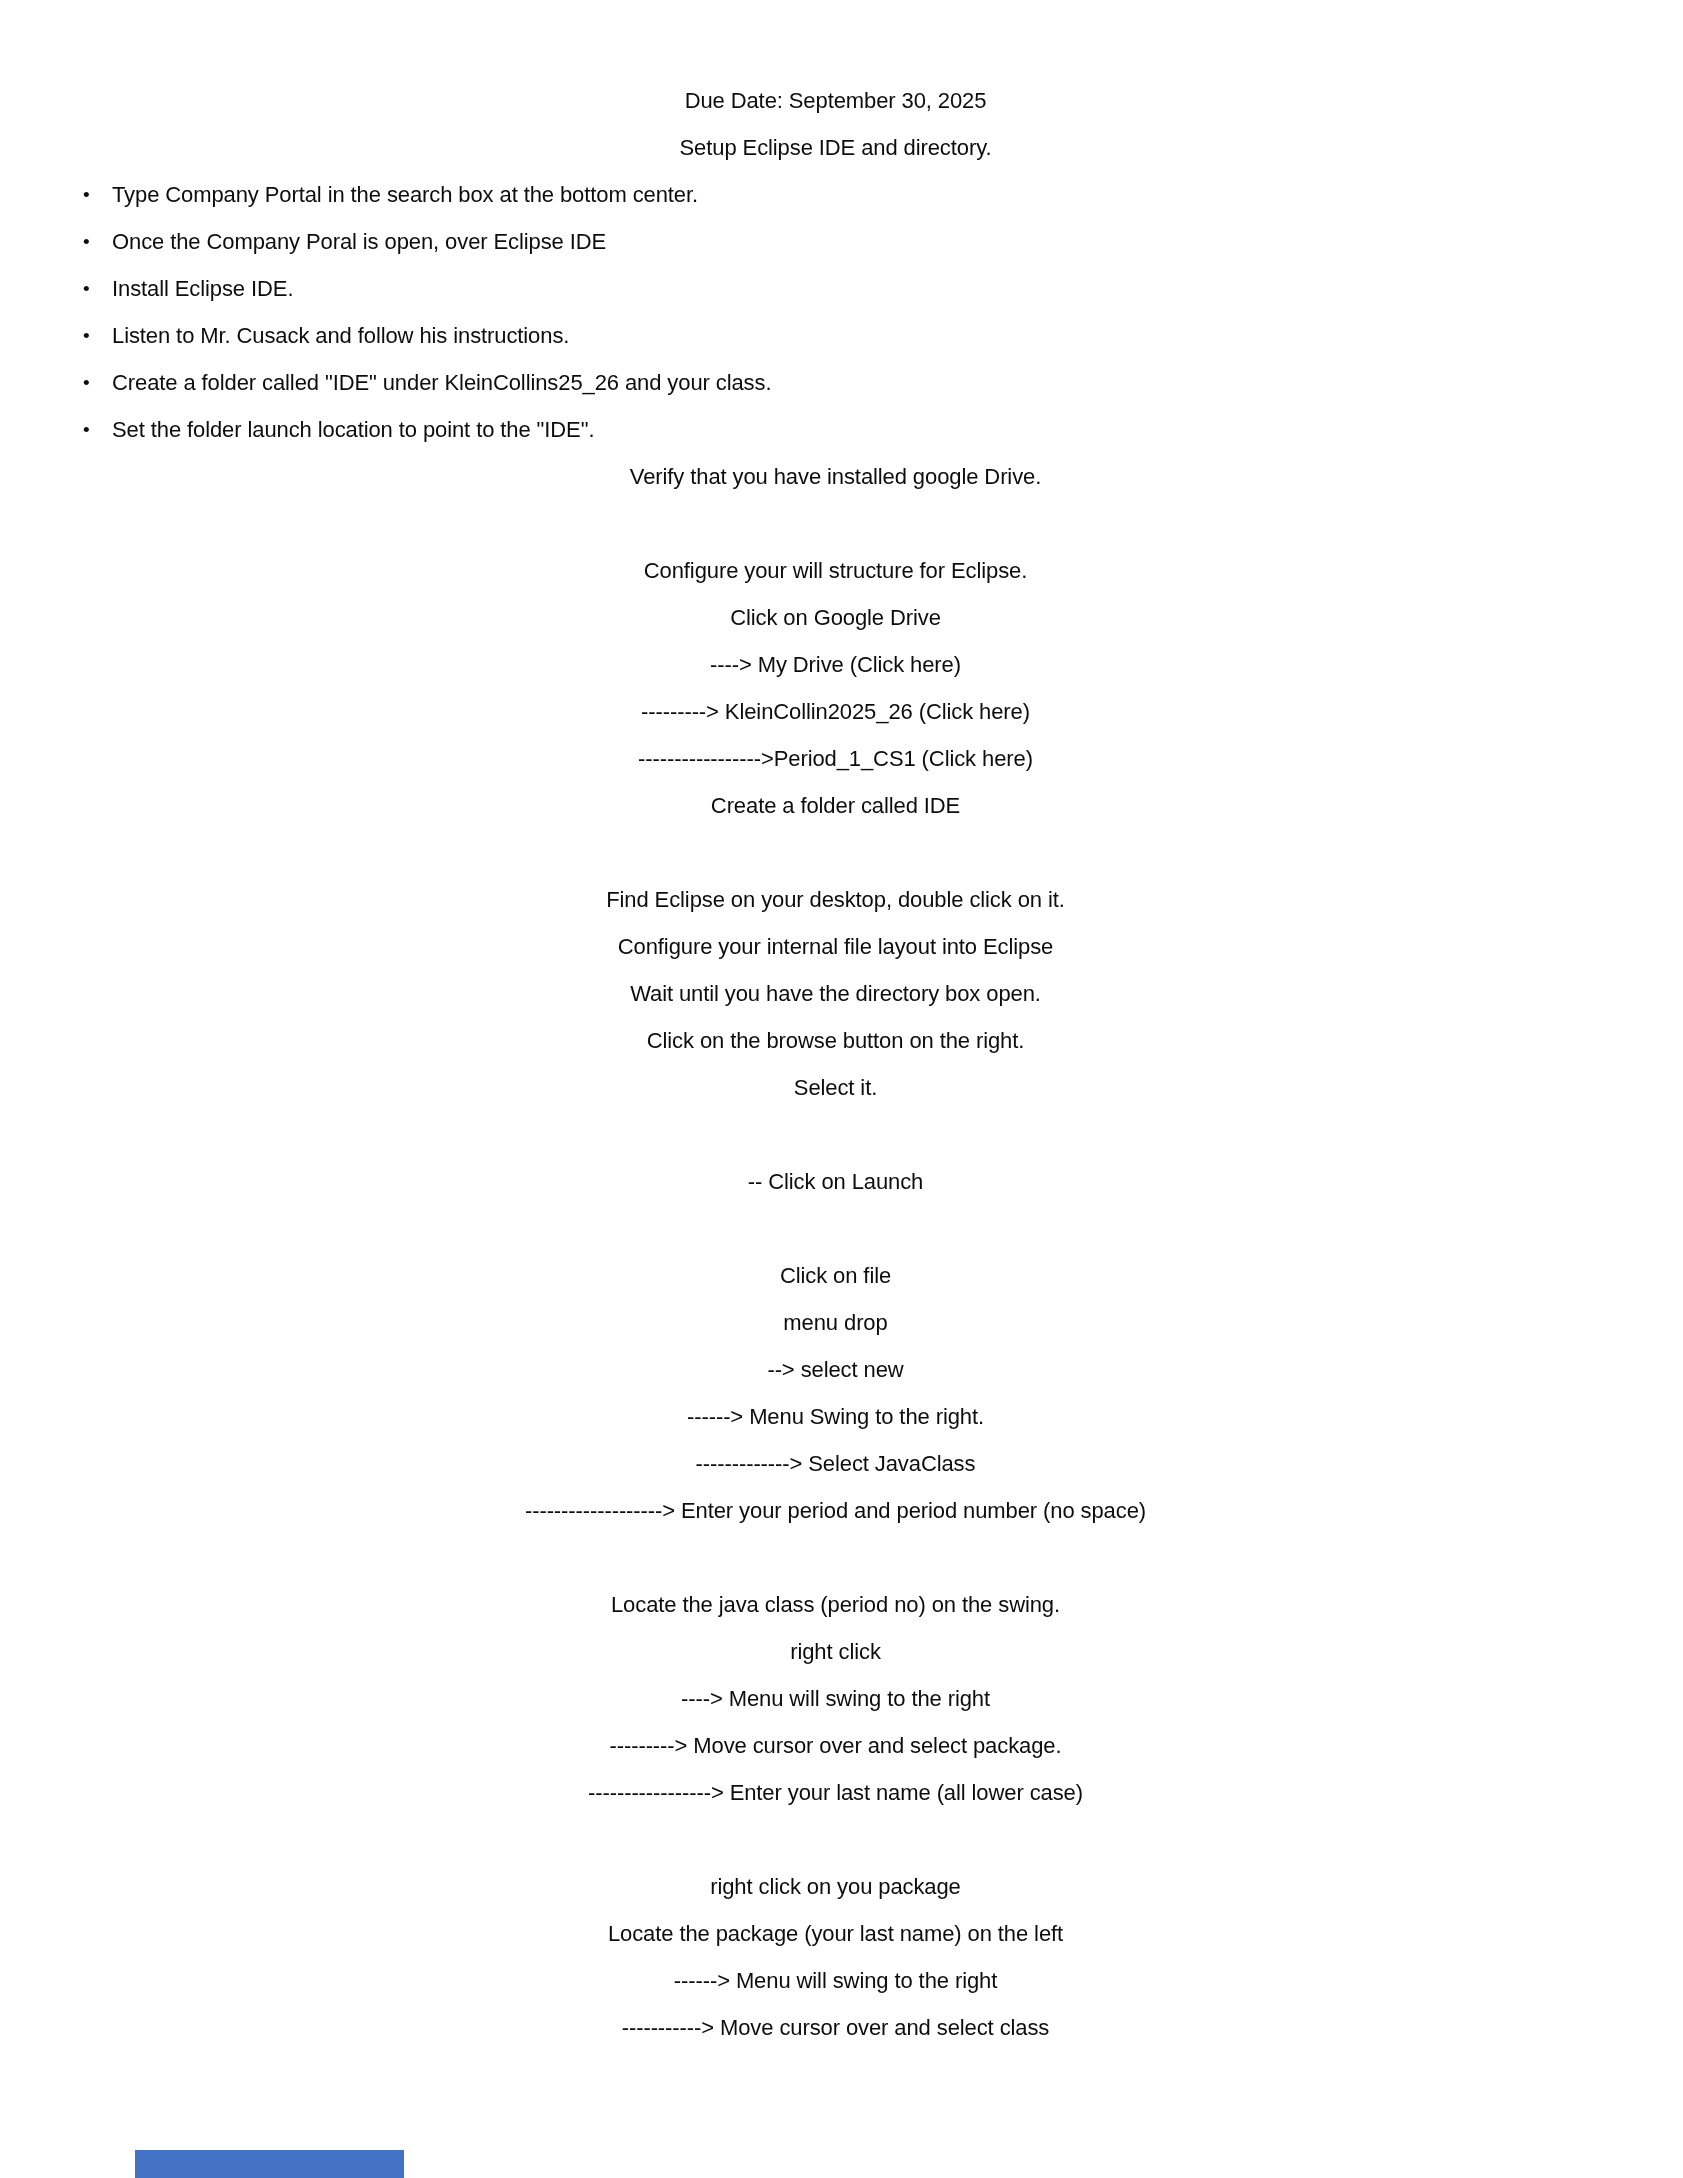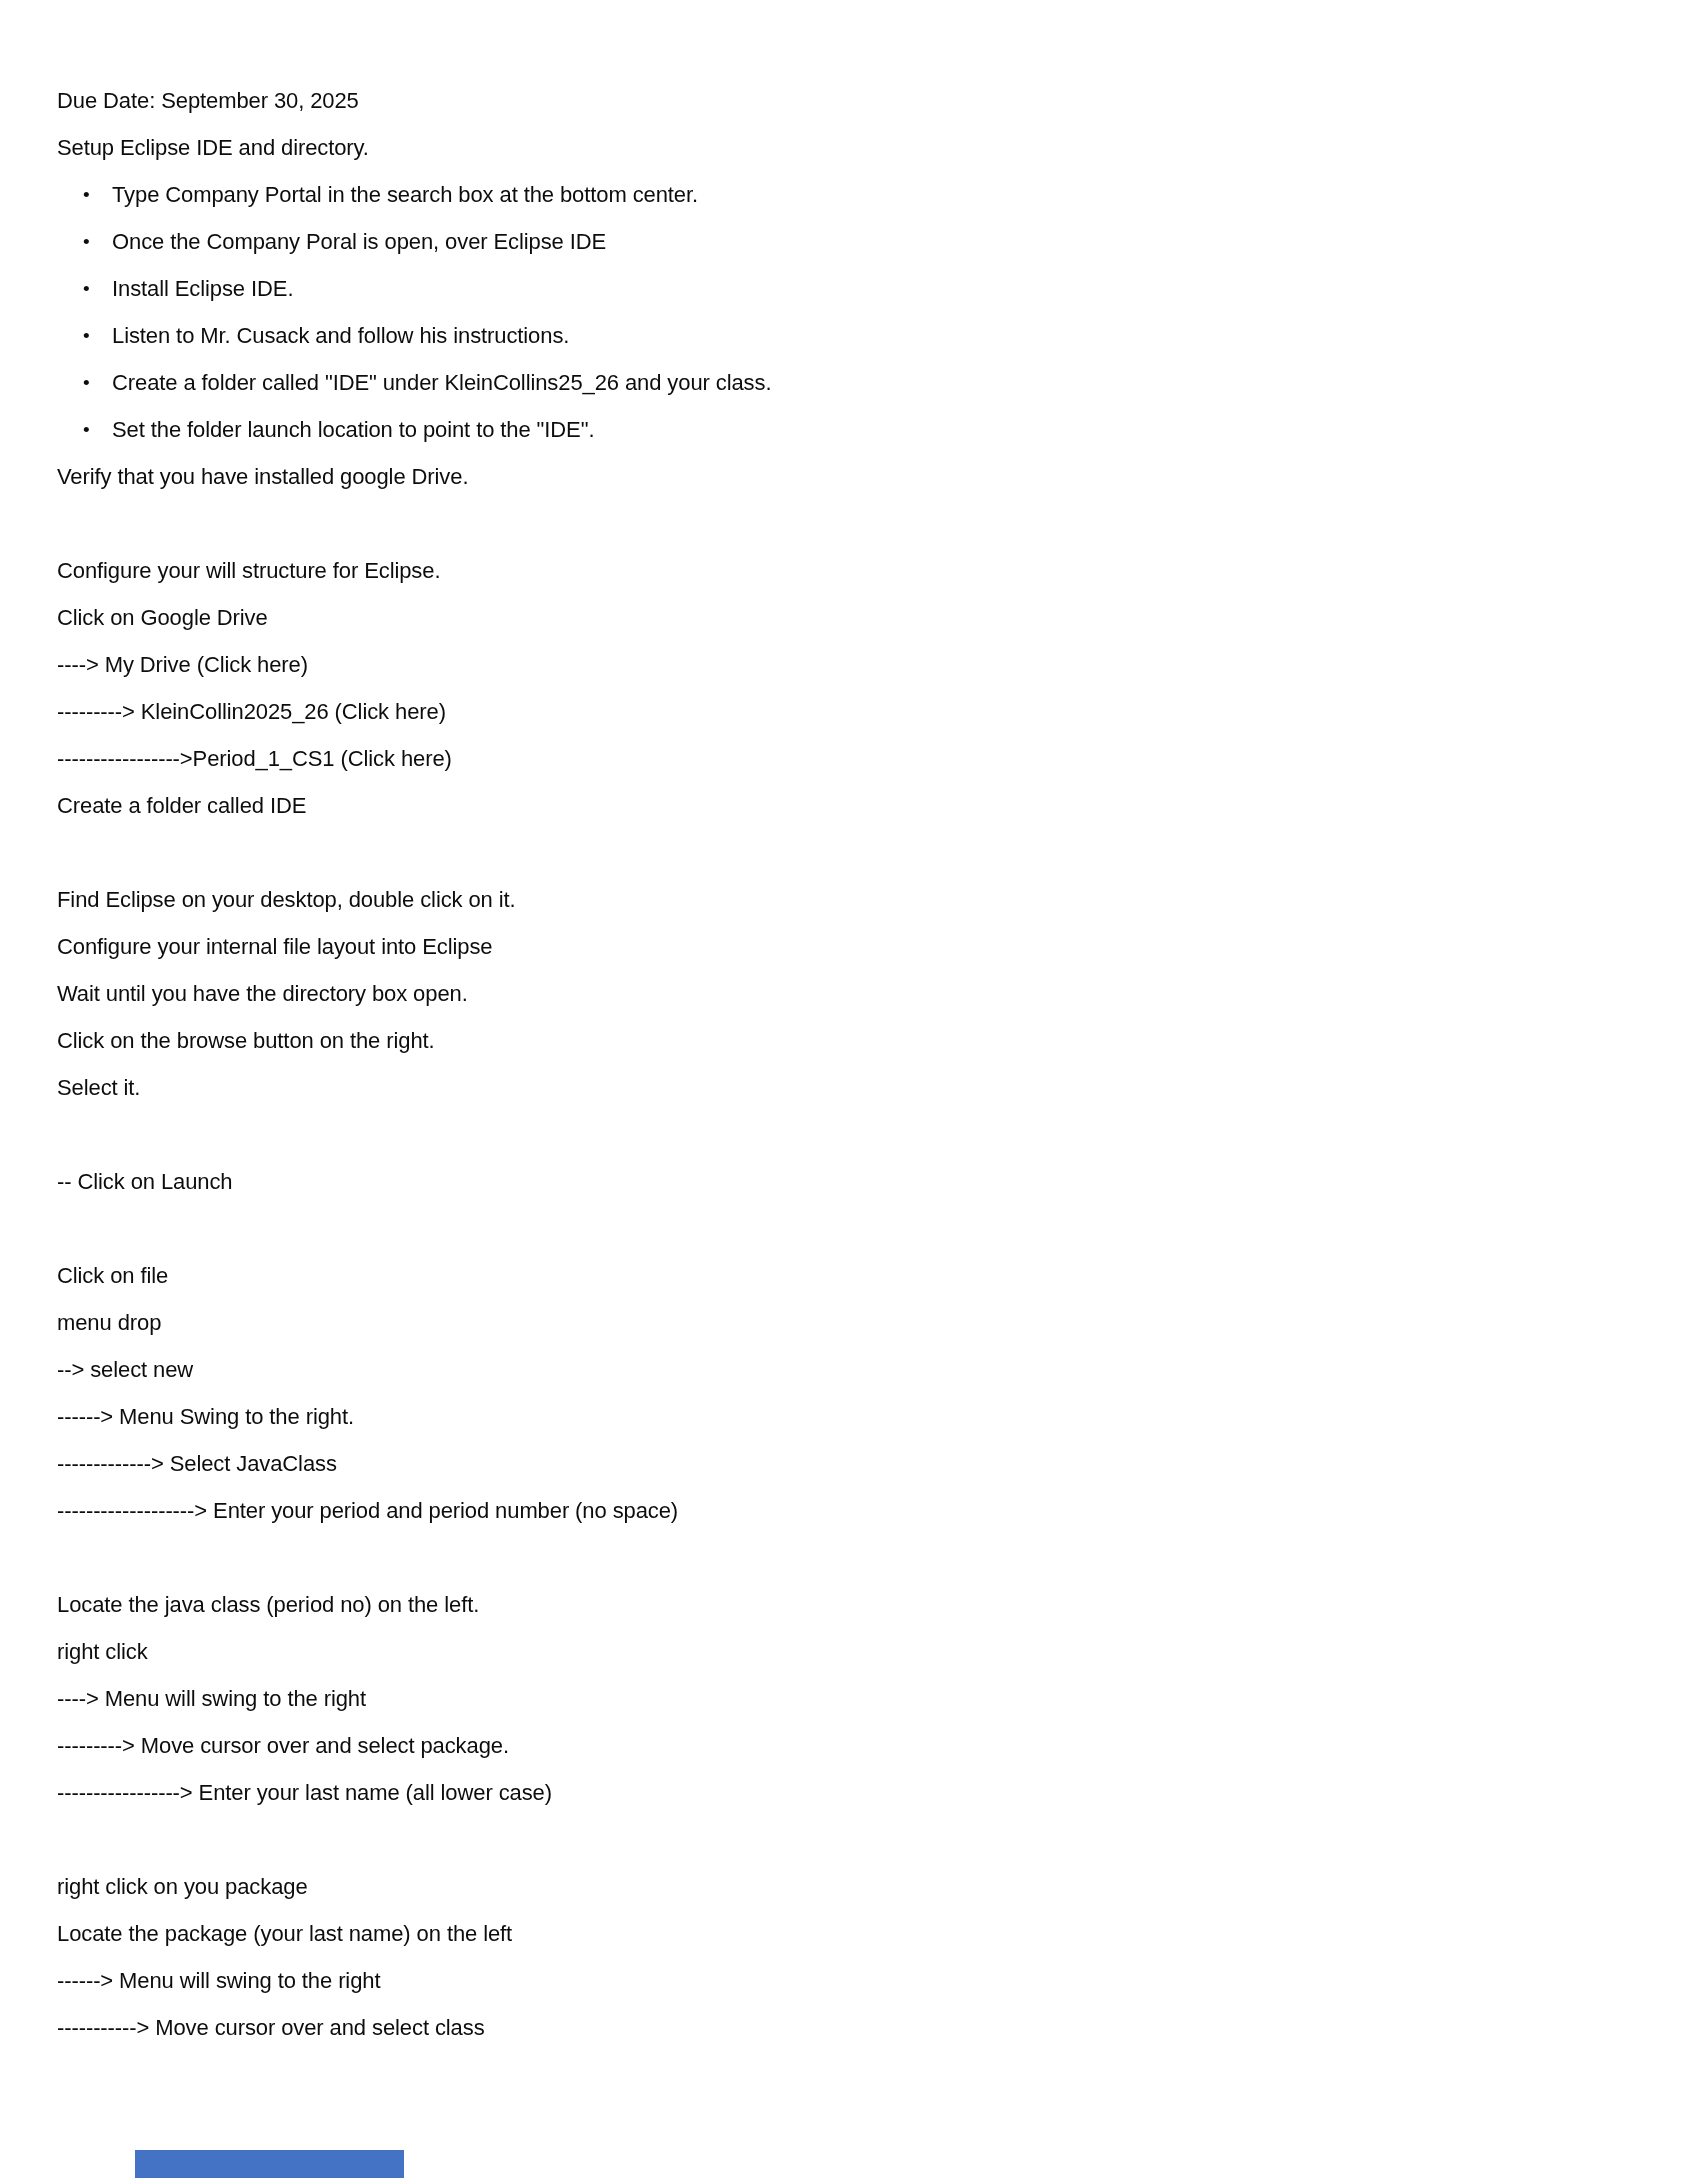--- a/index.html
+++ b/index.html
@@ -21,20 +21,21 @@
     top: 77px;
     right: 69px;
     font-size: 22px;
     line-height: 47px;
     color: #0d0d0d;
     letter-spacing: -0.1px;
   }
   .p {
     white-space: pre-wrap;
     min-height: 47px;
+    text-align: center;
   }
   .blank {
     height: 47px;
   }
   .bullet {
     position: relative;
     padding-left: 55px;
     min-height: 47px;
   }
   .bullet .marker {
@@ -82,21 +83,21 @@
       <div class="blank"></div>
       <div class="p">-- Click on Launch</div>
       <div class="blank"></div>
       <div class="p">Click on file</div>
       <div class="p">menu drop</div>
       <div class="p">--&gt; select new</div>
       <div class="p">------&gt; Menu Swing to the right.</div>
       <div class="p">-------------&gt; Select JavaClass</div>
       <div class="p">-------------------&gt; Enter your period and period number (no space)</div>
       <div class="blank"></div>
-      <div class="p">Locate the java class (period no) on the left.</div>
+      <div class="p">Locate the java class (period no) on the swing.</div>
       <div class="p">right click</div>
       <div class="p">----&gt; Menu will swing to the right</div>
       <div class="p">---------&gt; Move cursor over and select package.</div>
       <div class="p">-----------------&gt; Enter your last name (all lower case)</div>
       <div class="blank"></div>
       <div class="p">right click on you package</div>
       <div class="p">Locate the package (your last name) on the left</div>
       <div class="p">------&gt; Menu will swing to the right</div>
       <div class="p">-----------&gt; Move cursor over and select class</div>
     </div>

